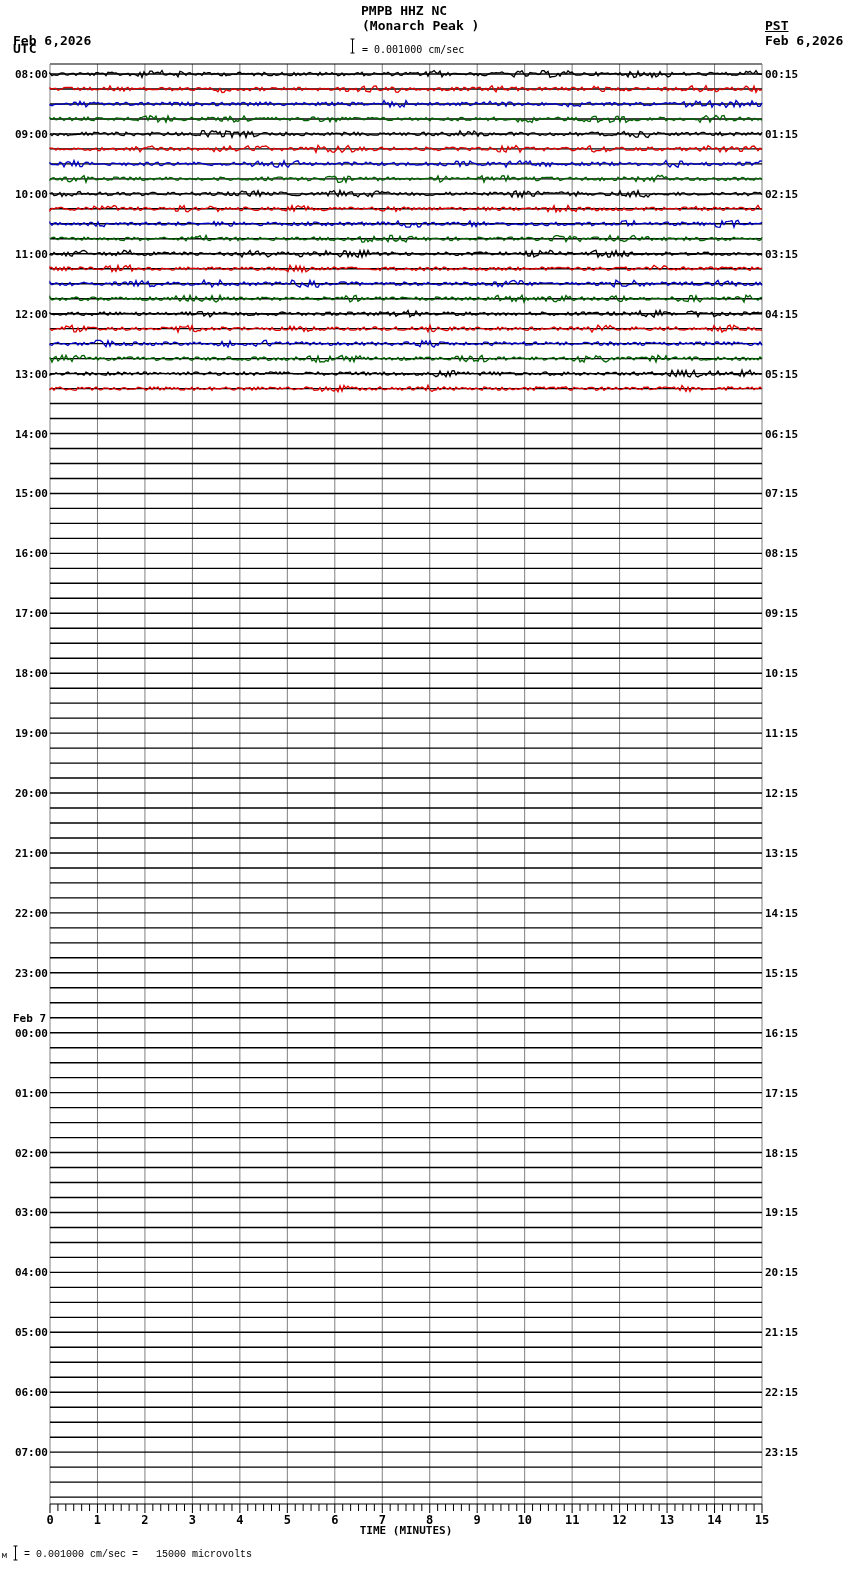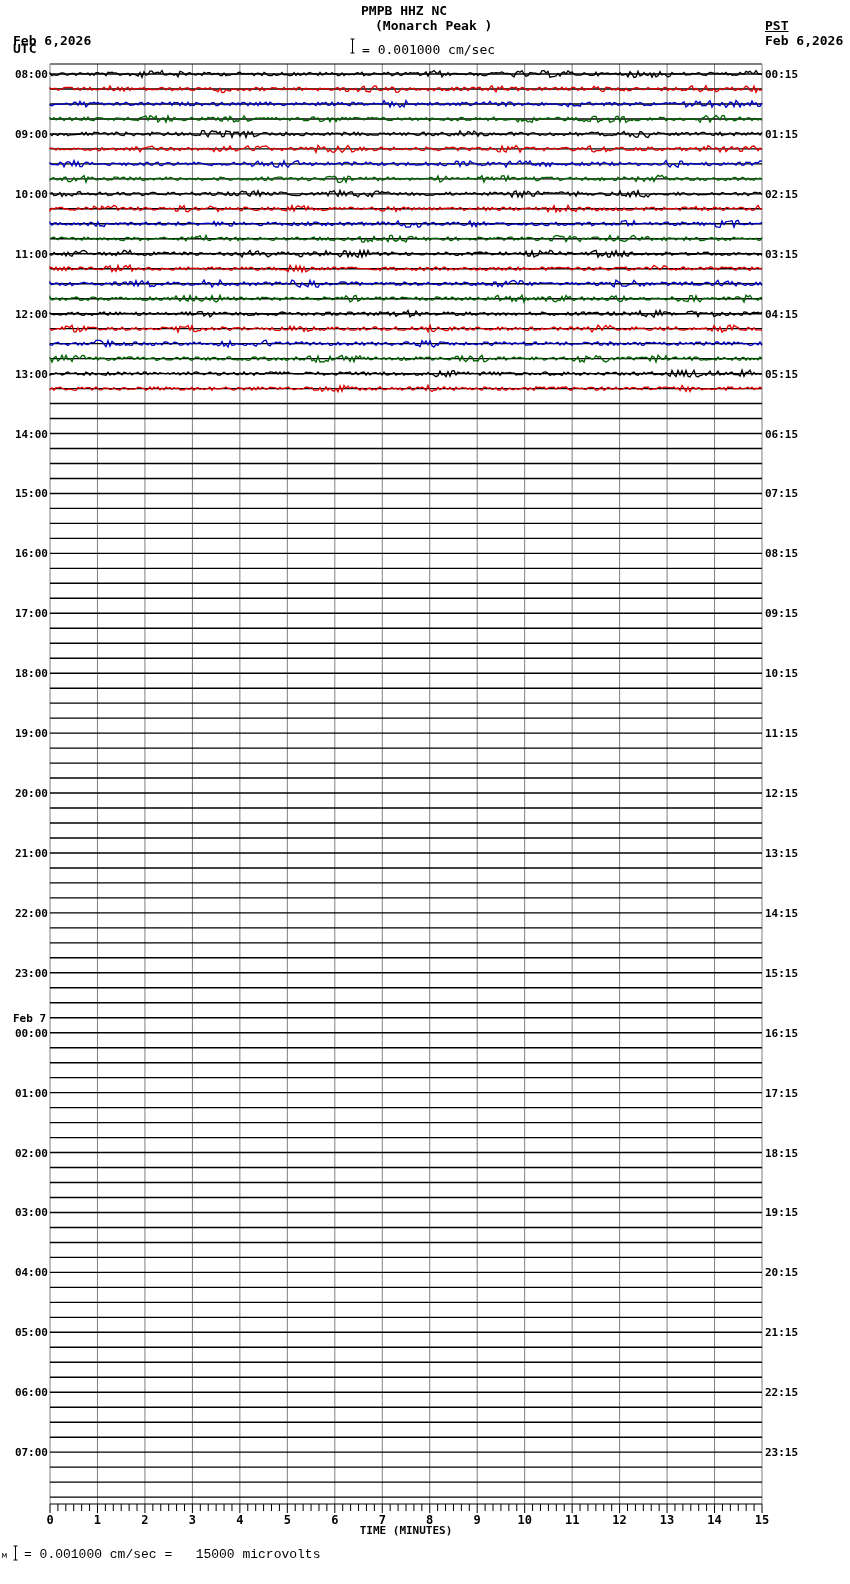--- a/index.html
+++ b/index.html
@@ -1,27 +1,27 @@
 <!DOCTYPE html>
 <html><head>
 <meta charset="utf-8">
 <style>
   html, body { margin:0; padding:0; background:#ffffff; }
   body { width:850px; height:1584px; position:relative; overflow:hidden;
          font-family:"DejaVu Sans Mono","Liberation Mono",monospace; color:#000; }
   .lbl { position:absolute; font-size:13px; font-weight:bold; line-height:13px; white-space:pre;
          font-family:"DejaVu Sans Mono","Liberation Mono",monospace; }
-  .small { font-weight:normal; font-size:13px; }
+  .small { font-weight:normal; font-size:10px; }
   #plot { position:absolute; left:0; top:0; }
 </style>
 </head>
 <body>
 
 <div class="lbl" style="left:361px;top:4px;">PMPB HHZ NC</div>
-<div class="lbl" style="left:375px;top:19px;">(Monarch Peak )</div>
+<div class="lbl" style="left:362px;top:19px;">(Monarch Peak )</div>
 <div class="lbl" style="left:13px;top:19px;margin-top:23px;">UTC</div>
 <div class="lbl" style="left:13px;top:34px;">Feb 6,2026</div>
 <div class="lbl" style="left:765px;top:19px;text-decoration:underline;">PST</div>
 <div class="lbl" style="left:765px;top:34px;">Feb 6,2026</div>
 <div class="lbl small" style="left:362px;top:43px;">= 0.001000 cm/sec</div>
 <div class="lbl small" style="left:2px;top:1549px;font-size:8px;">м</div>
 <div class="lbl small" style="left:24px;top:1548px;font-family:Liberation Mono, monospace;">= 0.001000 cm/sec =   15000 microvolts</div>
 
 <svg id="plot" width="850" height="1584" xmlns="http://www.w3.org/2000/svg">
     <line x1="352.5" y1="39" x2="352.5" y2="53" stroke="#000" stroke-width="1"></line>

